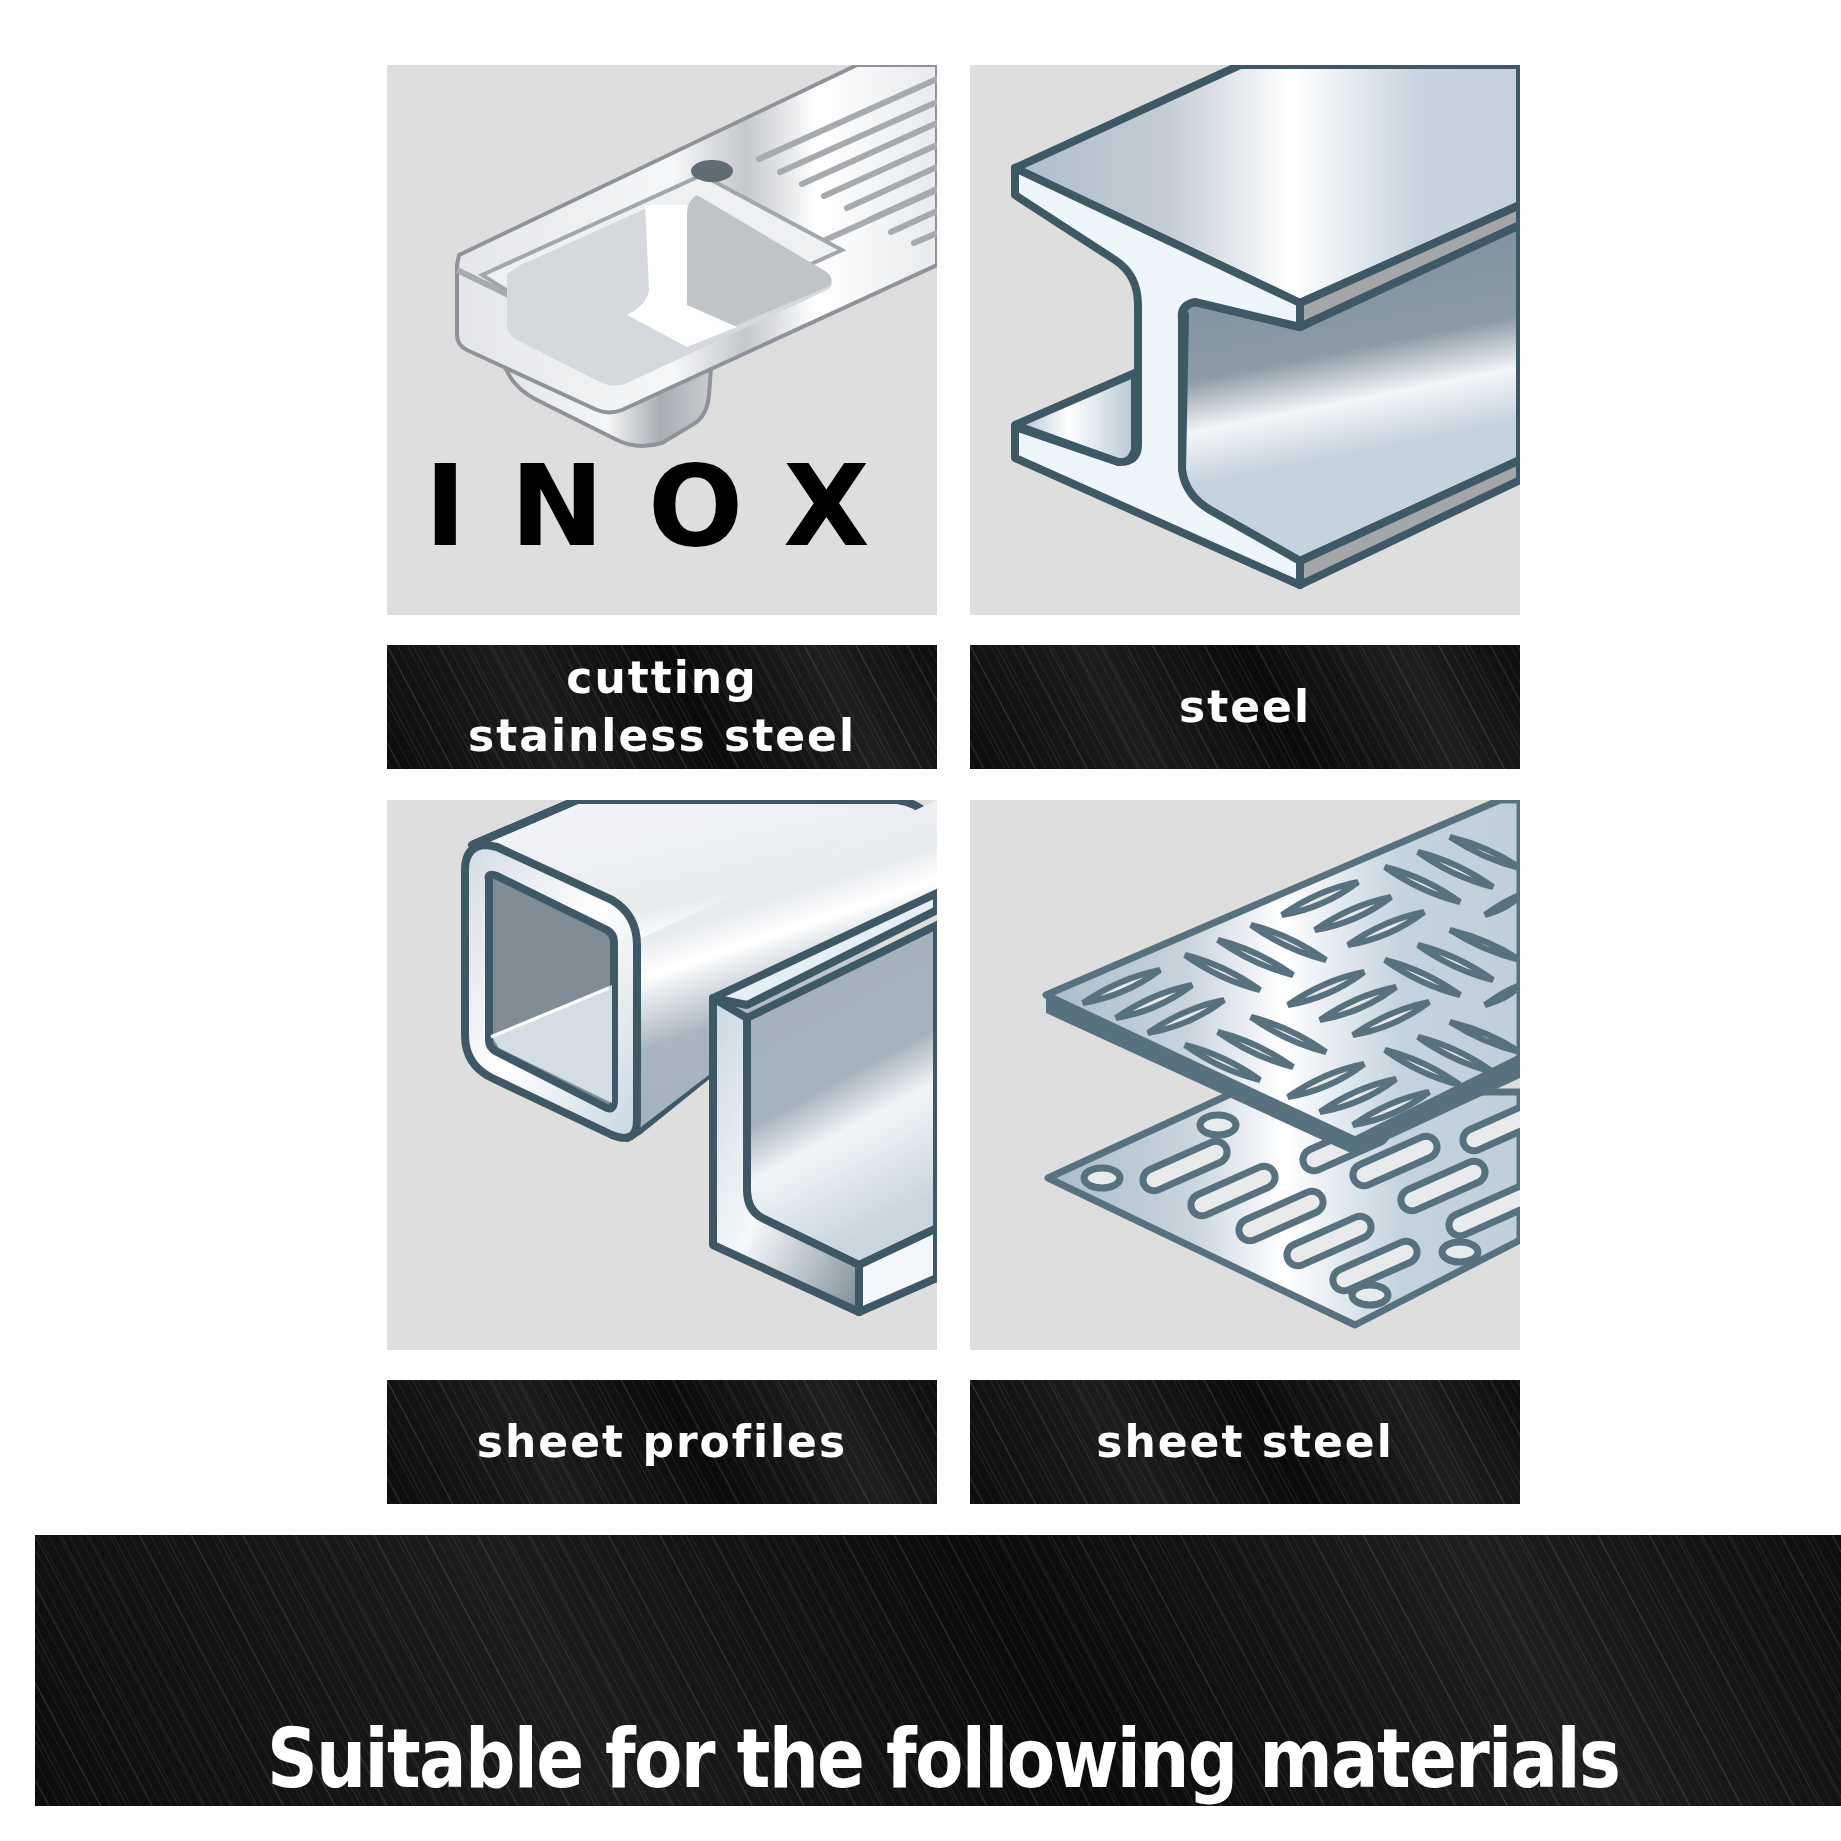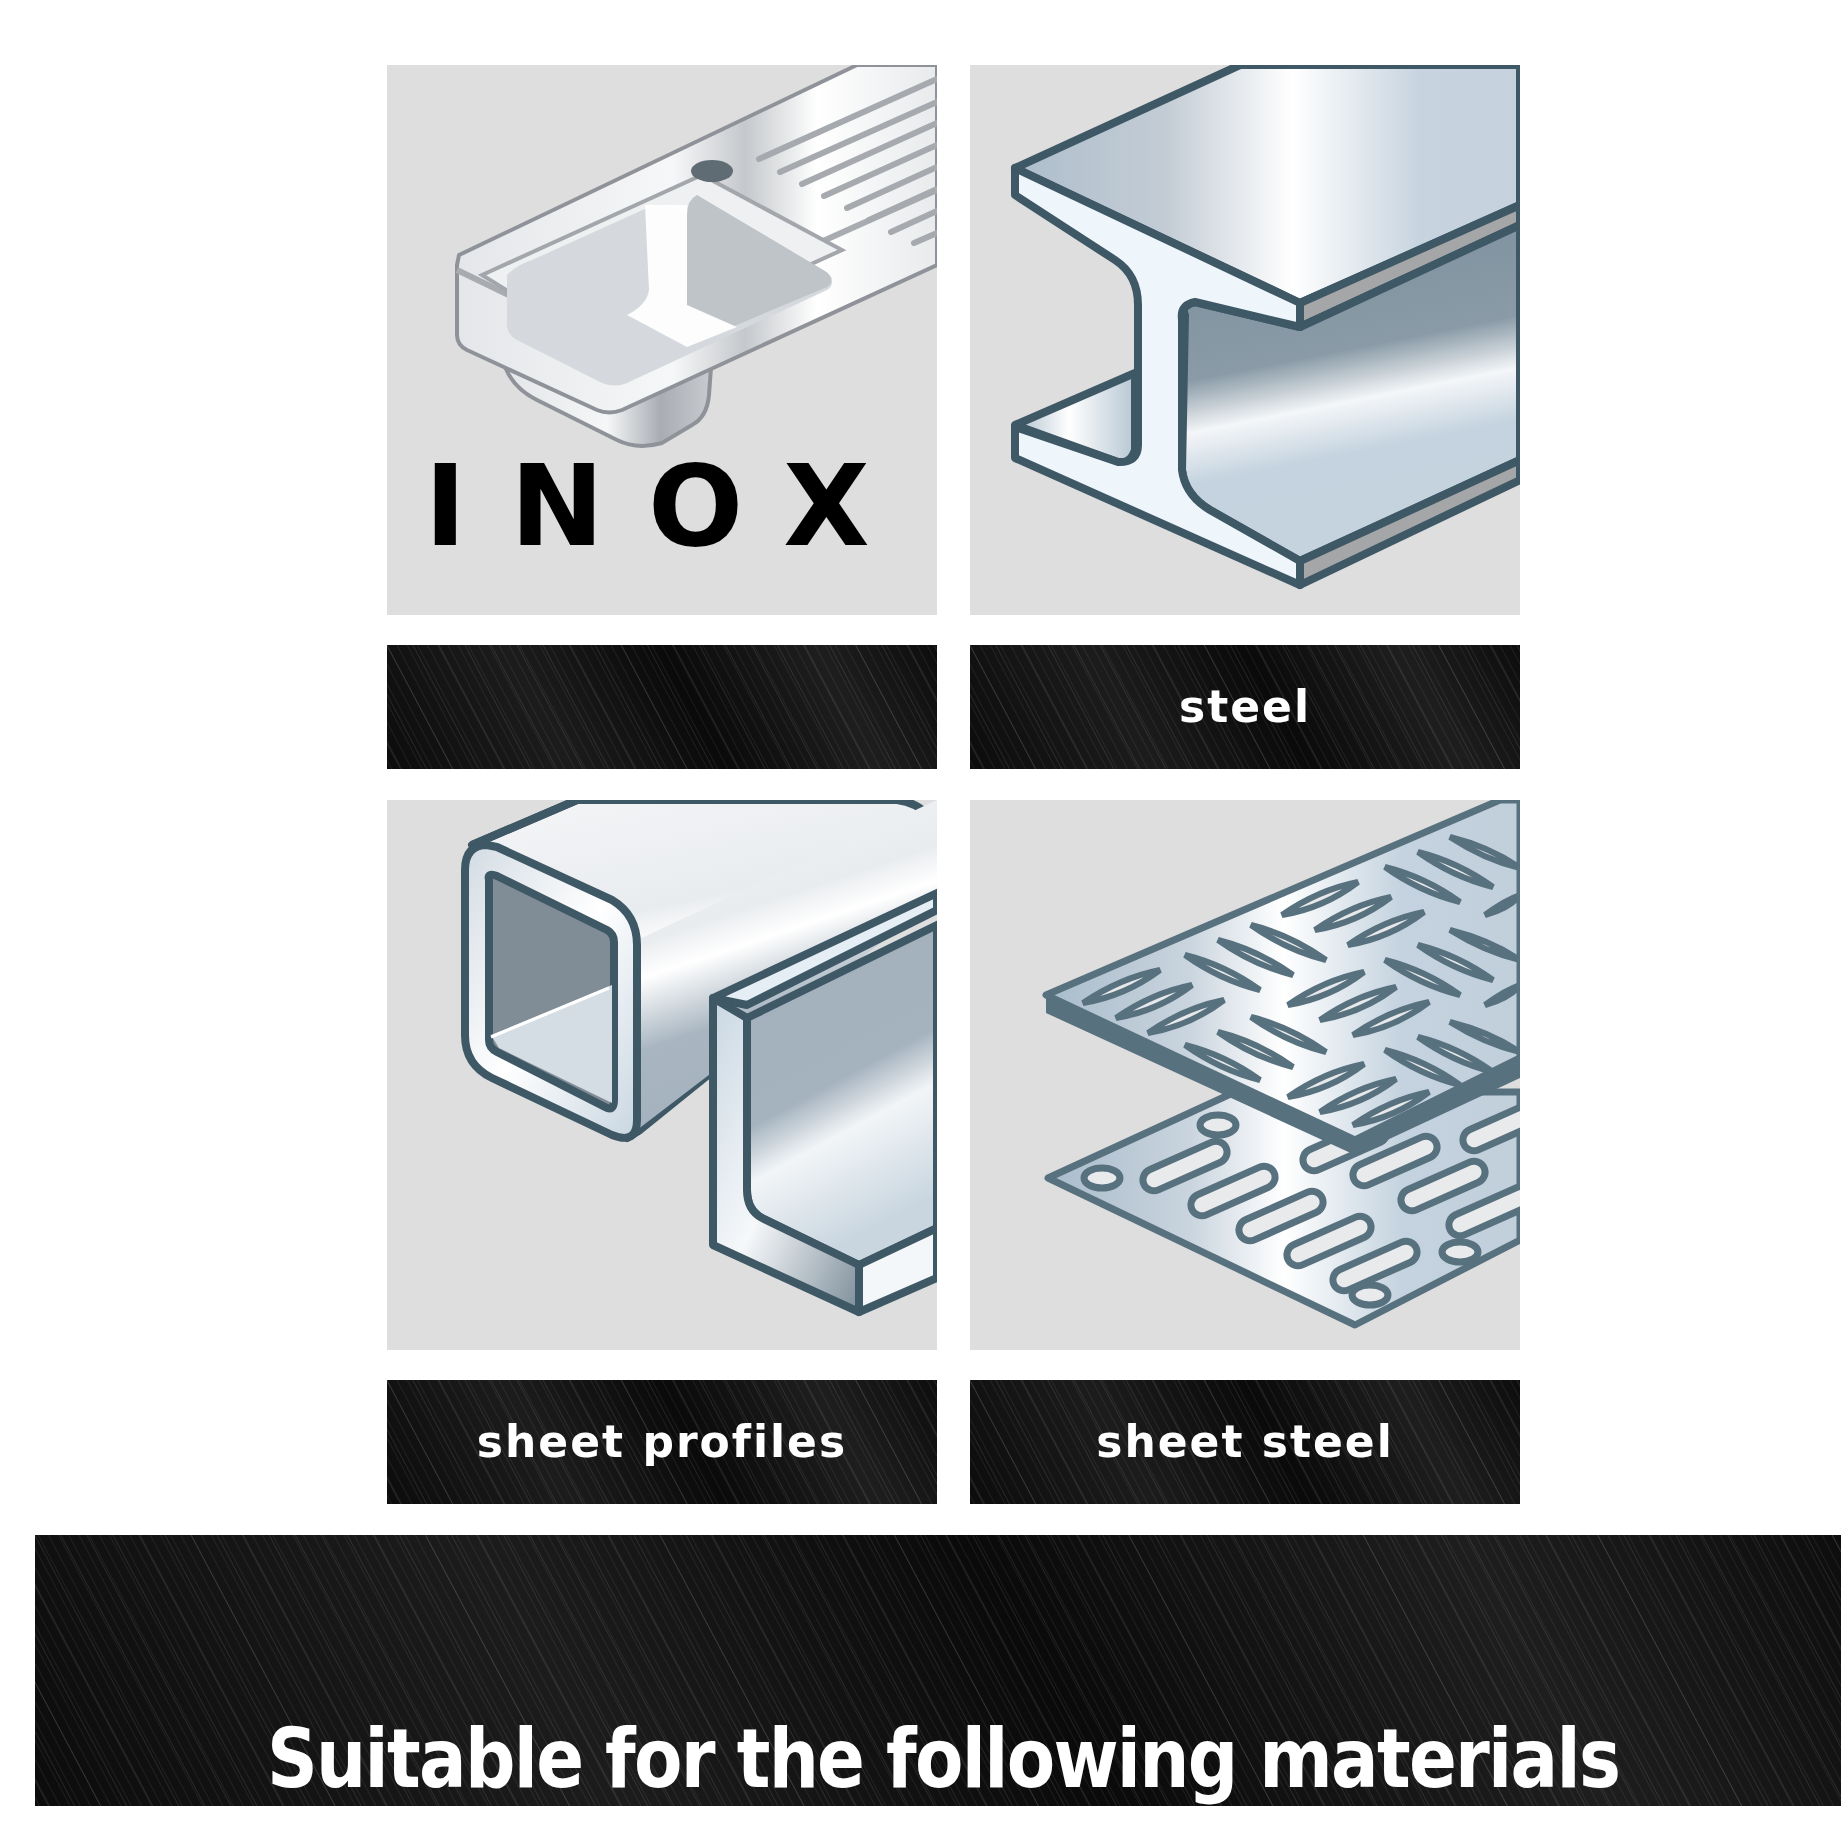--- a/index.html
+++ b/index.html
@@ -233,20 +233,22 @@
         <path d="M 480 222 Q 520 232 550 252 Q 515 244 480 222 Z"></path>
         <path d="M 515 115 Q 535 100 550 95 Q 540 108 515 115 Z"></path>
         <path d="M 515 205 Q 535 190 550 185 Q 540 198 515 205 Z"></path>
       </g>
     </g>
   </svg>
 </div>
 
 <div class="label brushed" style="left:387px; top:645px;">
   <div>
+    <span>cutting</span>
+    <span>stainless steel</span>
   </div>
 </div>
 <div class="label brushed" style="left:970px; top:645px;">
   <span>steel</span>
 </div>
 <div class="label brushed" style="left:387px; top:1380px;">
   <span>sheet profiles</span>
 </div>
 <div class="label brushed" style="left:970px; top:1380px;">
   <span>sheet steel</span>

